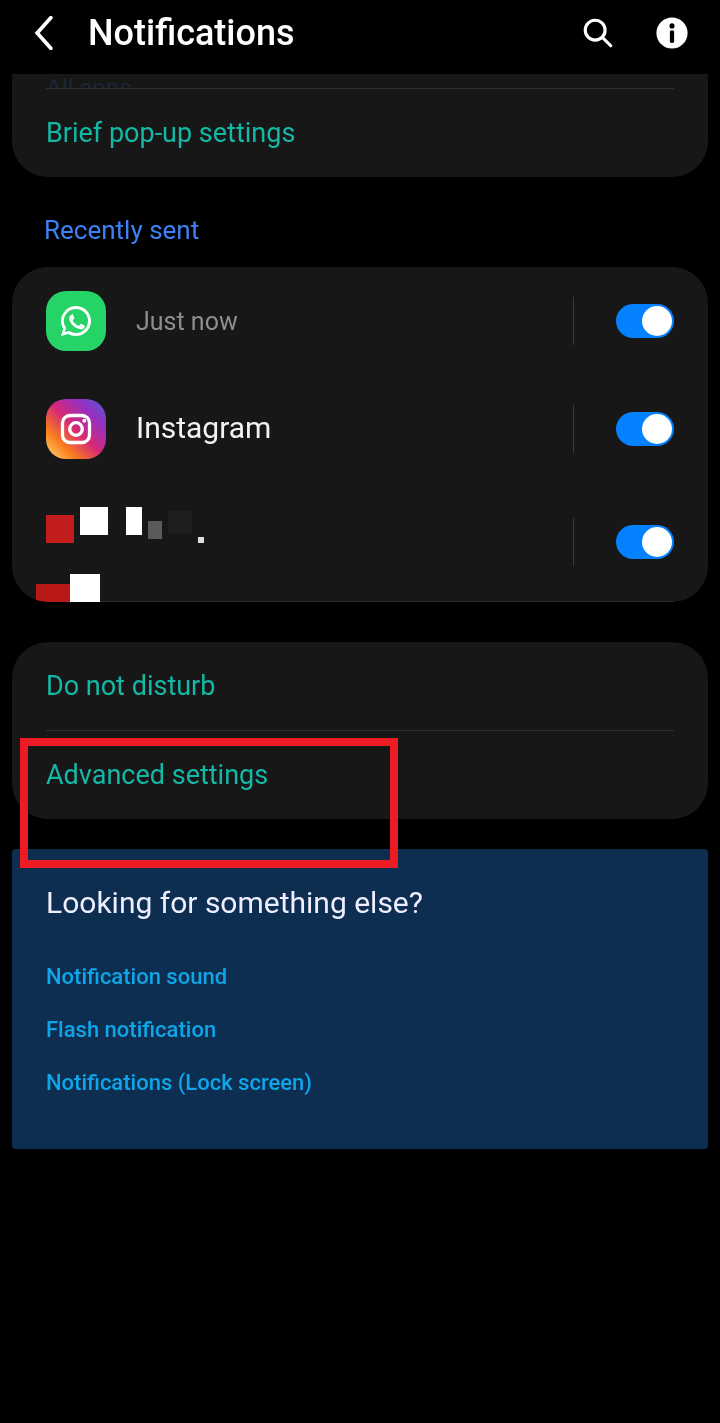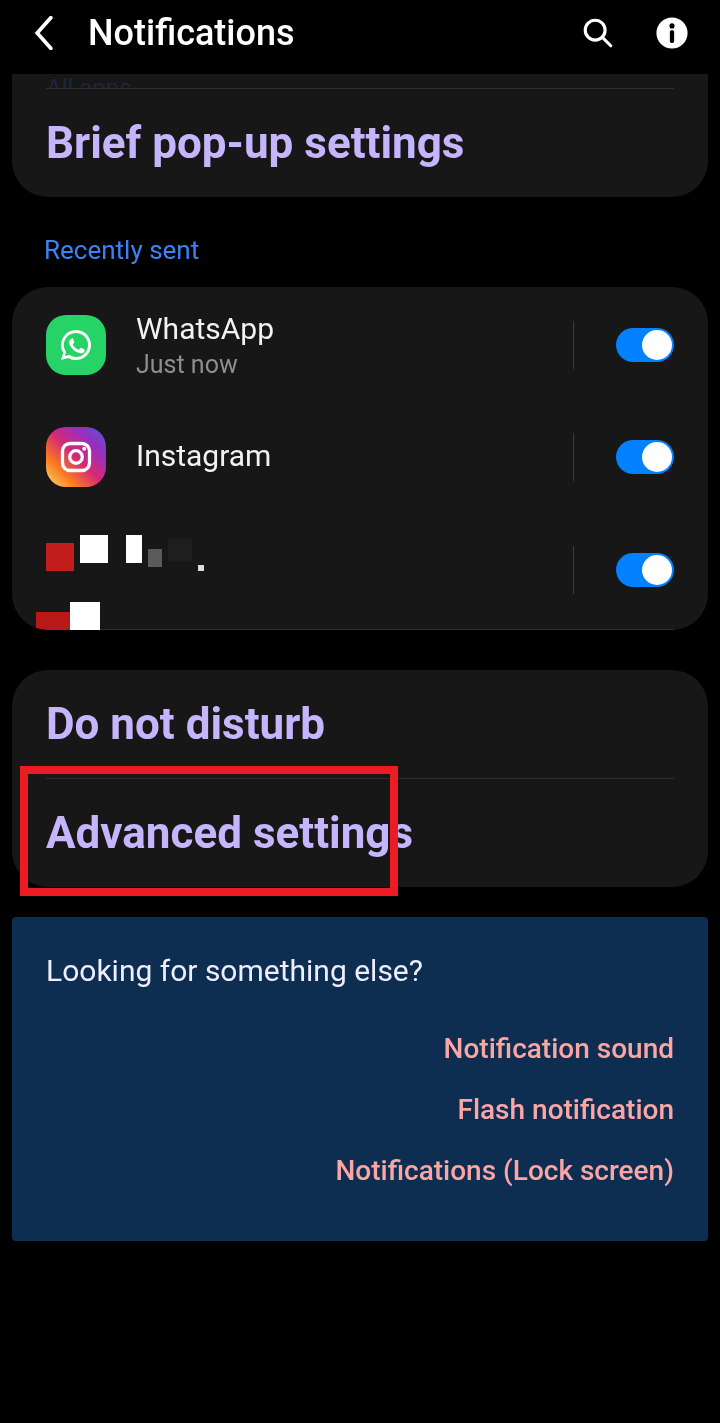--- a/index.html
+++ b/index.html
@@ -27,21 +27,21 @@
       overflow: hidden;
     }
     .card.truncated-top { border-top-left-radius: 0; border-top-right-radius: 0; margin-top: 0; }
     .crumb-link { color: #3a7afe; font-size: 24px; padding: 0 34px 14px 34px; opacity: .15; overflow:hidden; height:12px;}
     .divider { height: 1px; background: #2e2e2e; margin: 0 34px; }
     .row {
       display: flex;
       align-items: center;
       padding: 28px 34px;
     }
-    .row-title { font-size: 44px; font-weight: 700; color:#c4b5fd; }
+    .row-title { font-size: 27px; font-weight: 400; color:#14b8a6; }
     .section-label {
       color: #3b82f6;
       font-size: 26px;
       font-weight: 400;
       padding: 14px 44px 22px 44px;
     }
     .app-row {
       display: flex;
       align-items: center;
       padding: 24px 34px;
@@ -84,21 +84,21 @@
       border: 8px solid #ed1c24;
       pointer-events: none;
     }
     .footer-card {
       background: #0d2e50;
       border-radius: 4px;
       margin: 0 12px;
       padding: 36px 34px 40px 34px;
     }
     .footer-title { font-size: 30px; color:#eef; margin-bottom: 30px; }
-    .footer-link { font-size: 28px; color:#fca5a5; font-weight:500; padding: 14px 0; text-align: right; }
+    .footer-link { font-size: 22px; color:#0ea5e9; font-weight:500; padding: 14px 0; }
     .section2 { position: relative; }
   </style>
 </head>
 <body>
 
 <div class="header">
   <div class="back-arrow">
     <svg width="22" height="34" viewBox="0 0 12 20">
         <path d="M10 1 L2 10 L10 19" stroke="#fff" stroke-width="2.2" fill="none" stroke-linecap="round"></path>
       </svg>
@@ -130,21 +130,20 @@
 <div class="section-label">Recently sent</div>
 
 <div class="card" style="margin-bottom:40px;">
   <div class="app-row">
     <div class="app-icon" style="background:#25d366;">
       <svg width="36" height="36" viewBox="0 0 24 24">
           <path fill="#fff" d="M12 2a10 10 0 0 0-8.5 15.2L2 22l4.9-1.4A10 10 0 1 0 12 2zm0 2a8 8 0 1 1 0 16 8 8 0 0 1-4.1-1.1l-.5-.3-2.8.8.8-2.7-.3-.5A8 8 0 0 1 12 4zm-3 4c-.2 0-.5 0-.7.3-.3.3-.9.9-.9 2.1 0 1.2.9 2.4 1 2.6.1.2 1.8 2.9 4.4 3.9 2.2.8 2.6.7 3.1.6.5 0 1.5-.6 1.7-1.2.2-.6.2-1.1.2-1.2 0-.1-.2-.2-.5-.3l-1.8-.9c-.2-.1-.4-.1-.6.1l-.8 1c-.1.2-.3.2-.5.1-.3-.1-1.2-.4-2.2-1.4-.8-.7-1.4-1.6-1.5-1.9-.1-.2 0-.4.1-.5l.5-.5c.2-.2.2-.3.3-.5s0-.3 0-.5c-.1-.1-.6-1.5-.8-2-.2-.5-.4-.5-.6-.5z"></path>
         </svg>
     </div>
     <div class="app-info">
-      <div class="app-name">WhatsApp</div>
       <div class="app-sub">Just now</div>
     </div>
     <div class="vline"></div>
     <div class="toggle"></div>
   </div>
 
   <div class="app-row">
     <div class="app-icon" style="background:linear-gradient(45deg,#feda75,#fa7e1e,#d62976,#962fbf,#4f5bd5);">
       <svg width="36" height="36" viewBox="0 0 24 24">
           <rect x="3" y="3" width="18" height="18" rx="5" fill="none" stroke="#fff" stroke-width="2.2"></rect>

